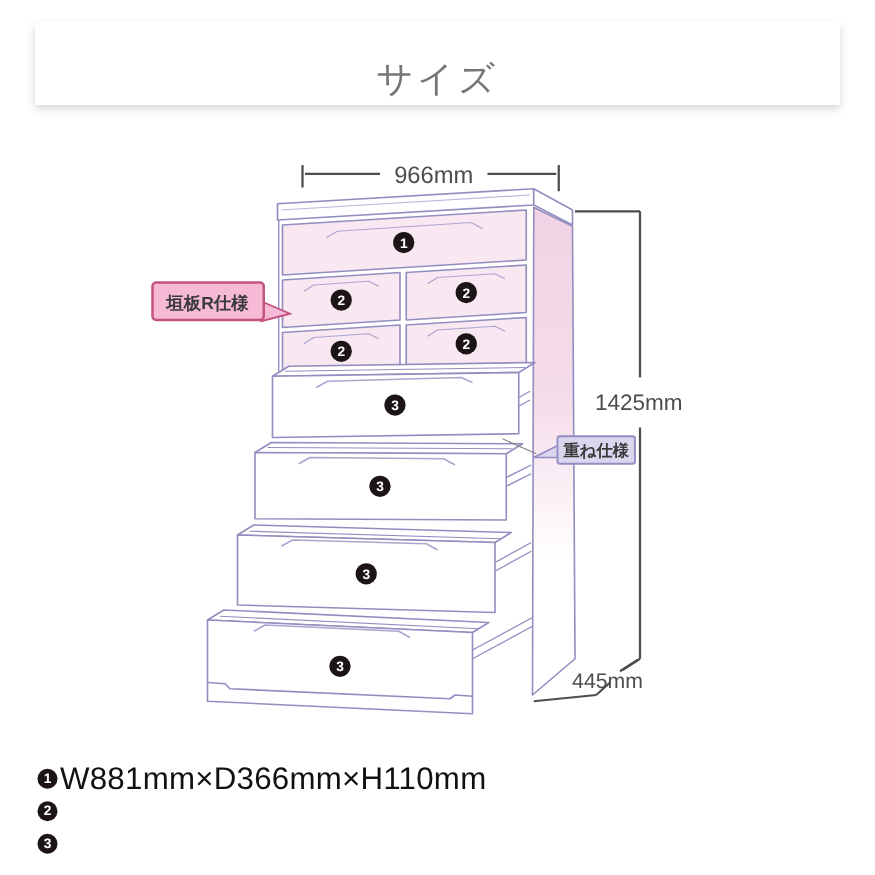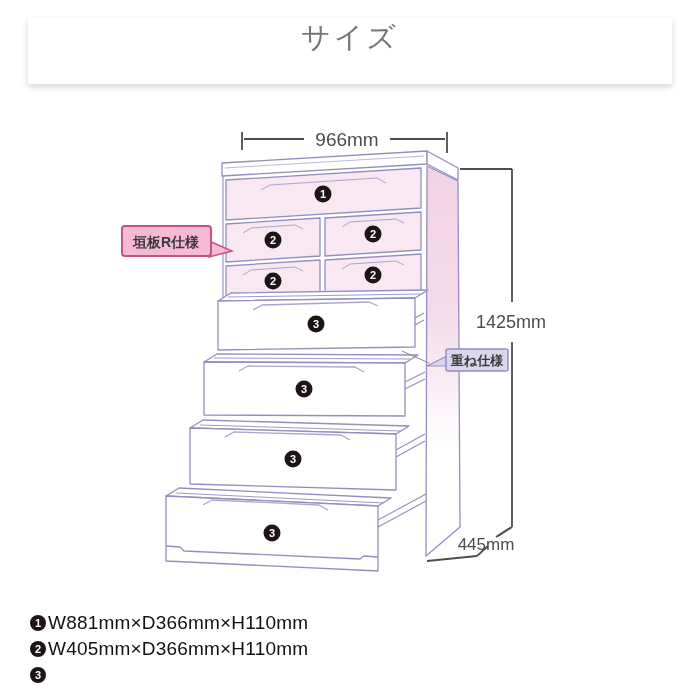--- a/index.html
+++ b/index.html
@@ -3,39 +3,39 @@
 <meta charset="utf-8">
 <style>
   html,body{margin:0;padding:0;}
   body{
     width:700px;height:700px;background:#ffffff;position:relative;overflow:hidden;
     font-family:"Liberation Sans","DejaVu Sans",sans-serif;
   }
   .title-bar{
     position:absolute;left:28px;top:18px;width:644px;height:66px;
     background:#ffffff;box-shadow:0 3px 7px rgba(0,0,0,0.16);
-    display:flex;align-items:flex-start;justify-content:center;
+    display:flex;align-items:flex-end;justify-content:center;
   }
   .title-bar .title-text{
     font-size:29px;color:#767676;letter-spacing:3px;font-weight:400;
   }
   .diagram-svg{position:absolute;left:0;top:0;width:700px;height:700px;}
   .spec-list{
     position:absolute;left:30px;top:610px;width:640px;
   }
   .spec-row{
     display:flex;align-items:center;height:26px;
   }
   .spec-badge{
     display:inline-flex;align-items:center;justify-content:center;
     width:16px;height:16px;border-radius:50%;background:#1d1416;color:#ffffff;
     font-size:11px;font-weight:bold;margin-right:2px;flex:0 0 16px;line-height:1;
   }
   .spec-text{
-    font-size:19px;color:#111111;font-weight:500;letter-spacing:0.2px;white-space:nowrap;
+    font-size:25px;color:#111111;font-weight:500;letter-spacing:0.2px;white-space:nowrap;
   }
 </style>
 </head>
 <body>
 
 <div class="title-bar">
   <span class="title-text">サイズ</span>
 </div>
 
 <svg class="diagram-svg" viewBox="0 0 700 700" xmlns="http://www.w3.org/2000/svg">
@@ -178,18 +178,17 @@
   </g>
 </svg>
 
 <div class="spec-list">
   <div class="spec-row">
     <span class="spec-badge">1</span>
     <span class="spec-text">W881mm×D366mm×H110mm</span>
   </div>
   <div class="spec-row">
     <span class="spec-badge">2</span>
-    <span class="spec-text">W405mm×D366mm×H110mm</span>
   </div>
   <div class="spec-row">
     <span class="spec-badge">3</span>
   </div>
 </div>
 
 </body></html>

